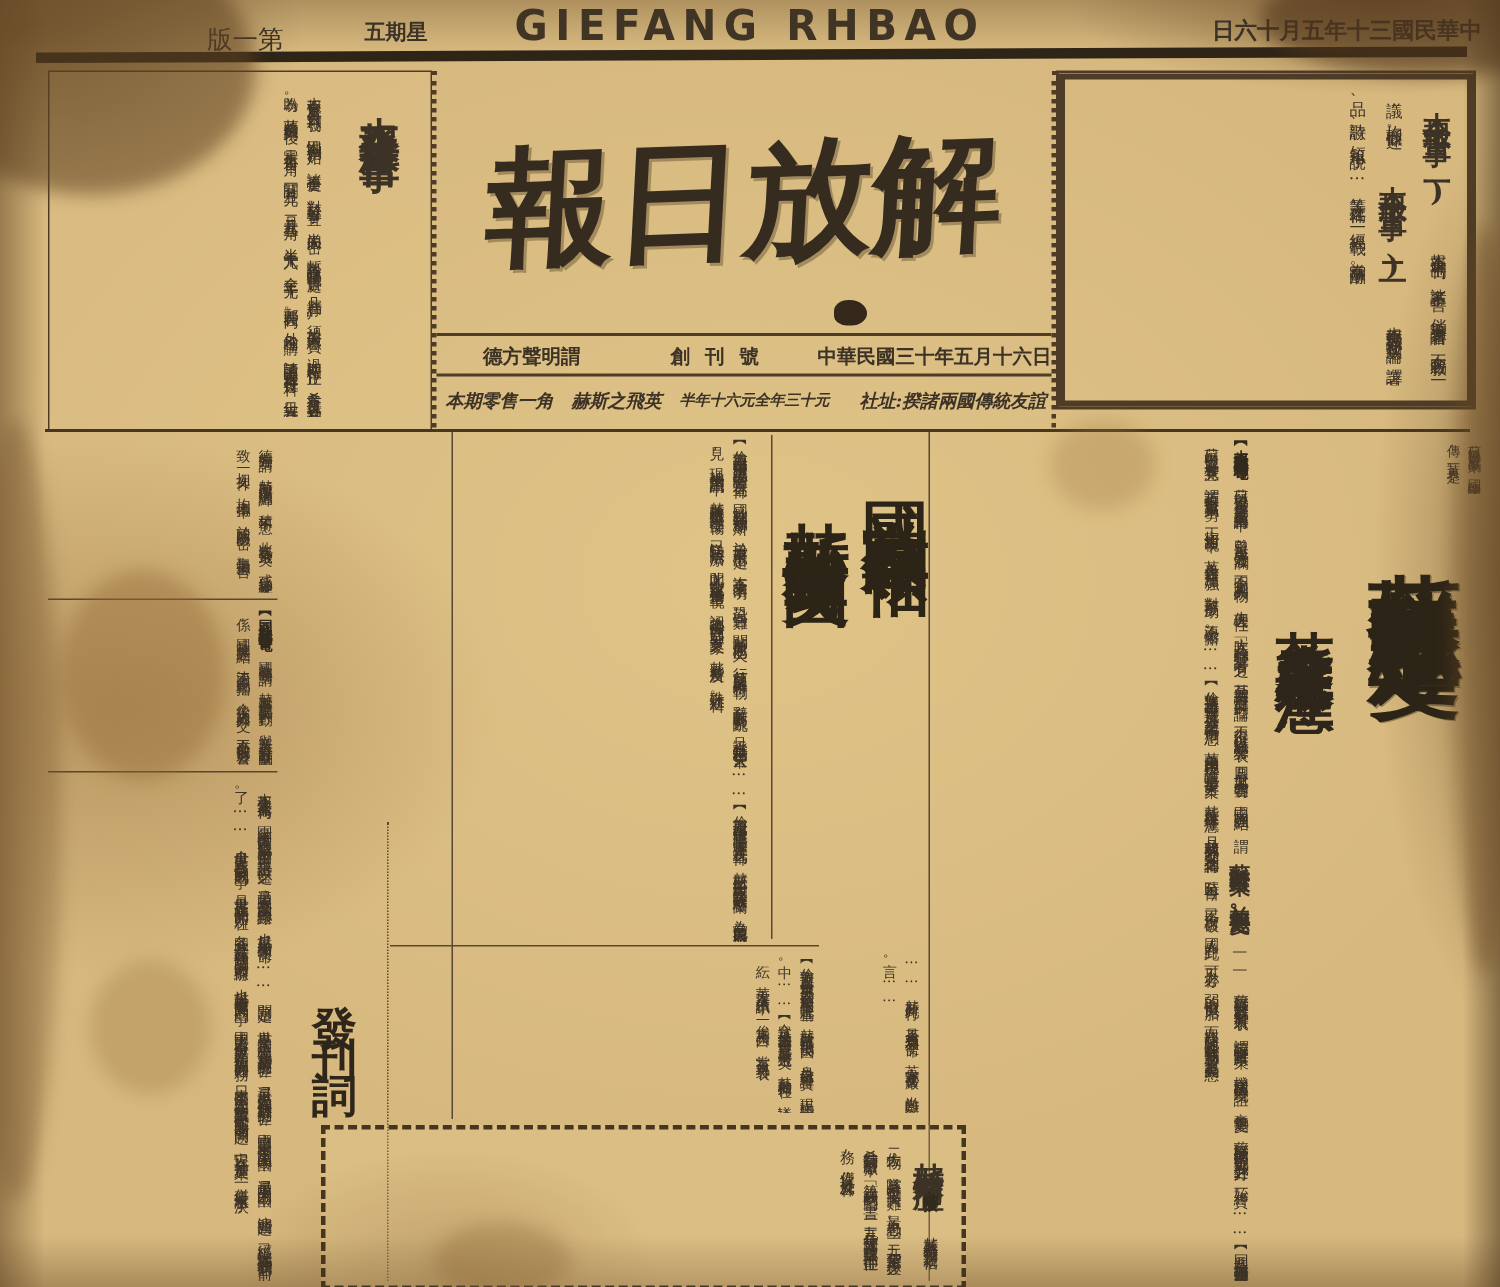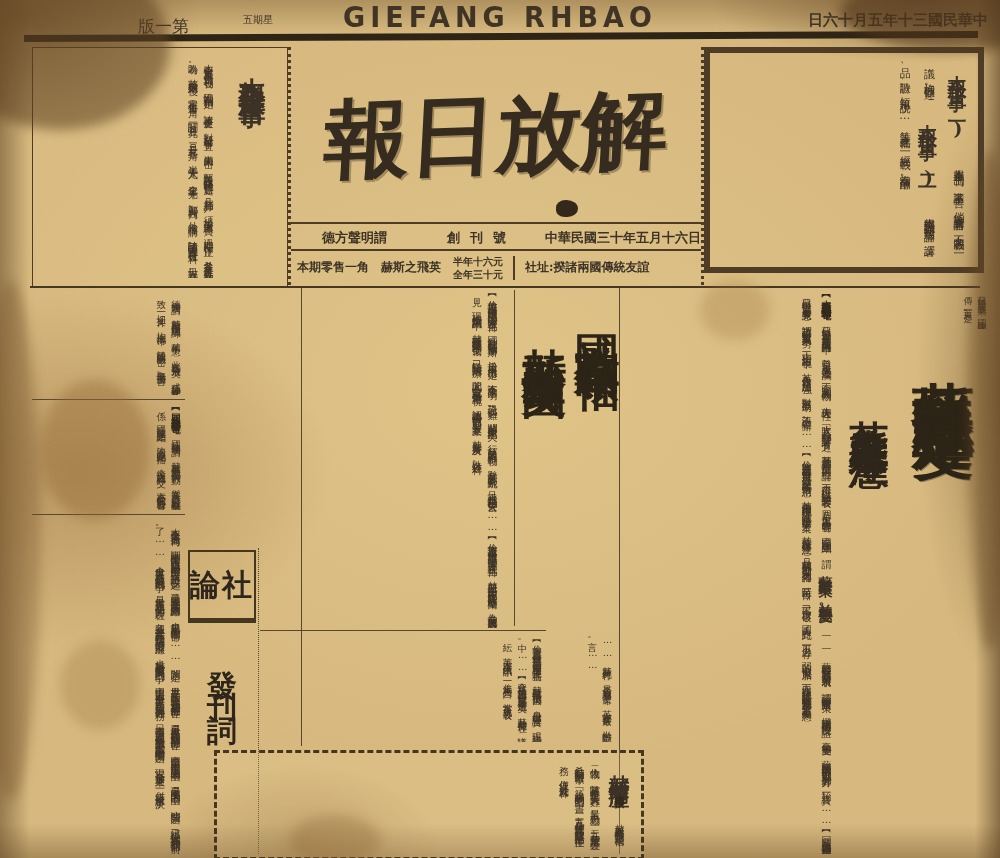--- a/index.html
+++ b/index.html
@@ -21,21 +21,21 @@
   .abs{position:absolute;}
   .v{writing-mode:vertical-rl;text-orientation:upright;overflow:hidden;
      letter-spacing:1.5px;line-height:1.55;text-align:left;}
   .rtl{direction:rtl;unicode-bidi:bidi-override;}
   .dateline{font-weight:bold;color:#332a1e;}
   .stain{pointer-events:none;filter:blur(6px);border-radius:50%;}
   .rule{background:#463723;}
 
   
   .top-edition{left:138px;top:15px;font-size:17px;}
-  .top-weekday{left:243px;top:13px;font-size:10px;font-weight:normal;}
+  .top-weekday{left:243px;top:13px;font-size:14px;font-weight:bold;}
   .masthead-latin{left:300px;top:2px;width:400px;text-align:center;
      font-family:"DejaVu Sans","Liberation Sans",sans-serif;
      font-weight:bold;font-size:27px;letter-spacing:5px;color:#403424;
      transform:scaleY(1.05);}
   .top-date{left:688px;top:11px;width:300px;font-size:15px;font-weight:bold;}
   .rule-top{left:24px;top:33px;width:954px;height:7px;background:#2e2517;transform:rotate(-.25deg);}
 
   
   .box{border:1.5px solid #4e3c26;background:rgba(232,206,142,.18);}
   .nl-box{left:32px;top:47px;width:254px;height:238px;}
@@ -45,23 +45,23 @@
      border-left:3px dotted #4e3c26;border-right:3px dotted #4e3c26;}
   .calli{left:0;top:8px;width:410px;height:158px;text-align:center;
      font-size:86px;font-weight:bold;color:#352b1e;line-height:158px;
      transform:rotate(-2deg) skewX(-5deg);
      text-shadow:2px 2px 0 rgba(60,45,25,.35);}
   .info-row{left:0;top:175px;width:410px;height:27px;border-top:2px solid #4e3c26;
      display:flex;align-items:center;font-size:13px;font-weight:bold;}
   .info-row .cell{flex:1;text-align:center;white-space:nowrap;}
   .issue-label{letter-spacing:10px;}
   .price-row{left:0;top:202px;width:410px;height:33px;border-top:2px solid #4e3c26;
-     display:flex;align-items:center;font-size:12px;font-weight:bold;}
+     display:flex;align-items:center;font-size:12px;font-weight:bold;font-style:italic;}
   .price-row .cell{text-align:center;white-space:nowrap;padding:0 6px;}
-  .stack{display:flex;flex-direction:column;font-size:10px;line-height:1.3;}
+  .stack{display:flex;flex-direction:row;font-size:10px;line-height:1.3;}
   .vdiv{width:2px;height:24px;background:#4e3c26;margin:0 4px;}
   .nr-box{left:704px;top:47px;width:276px;height:222px;border:2px solid #4e3c26;
      box-shadow:inset 0 0 0 3px rgba(232,206,142,.0), inset 0 0 0 4px #4e3c26;}
   .nr-flow{right:10px;top:10px;width:252px;height:198px;font-size:11px;}
   .nr-title{font-size:19px;font-weight:bold;letter-spacing:6px;margin:0 6px;}
 
   
   .hrule-main{left:30px;top:286px;width:950px;height:2px;}
   .vr{width:1px;background:#584731;}
   .hr{height:1px;background:#584731;}
@@ -166,23 +166,20 @@
   <div class="abs v hess-b1">【倫敦十二日路透電】德國官方頃宣佈:國社黨副領袖赫斯,於十日乘機出走,迄今下落不明,恐已遇難。聞赫斯患病已久,行前曾留函希特勒,辭意頗為紊亂,足證其精神已失常云。……【倫敦十三日路透電】英國官方正式宣佈:赫斯已於十日夜間降落蘇格蘭,為當地農民所發見,現被拘留訊問中。赫斯墜機時足部受傷,已送醫院治療。此間人士對此事極為重視,認為德國內部已呈分裂之象,其影響所及,殊難逆料。</div>
   <div class="abs v hess-b2">【倫敦十三日合眾電】邱吉爾首相在下院宣稱:赫斯確已飛抵英國,身份已經證實,現正訊問中。……【合眾社倫敦十四日電】赫斯之飛英,其動機何在,議論紛紜,英方正深入偵訊中,一俟真相大白,當有正式發表。</div>
   <div class="abs v hess-b3">……赫斯此行,是否負有和平使命,英方守祕甚嚴,尚難斷言。……</div>
 
   <div class="abs v berlin-top">德方聲明謂:赫斯因傷病纏綿,積年不愈,此次隻身飛英,或係神經失常所致,一切文件,均未攜帶,於國防機密,毫無損害云。</div>
   <div class="abs v berlin-note">
     <span class="dateline">【同盟社柏林十三日電】</span>
     <span>國社黨聲明謂:赫斯事件純屬個人行動,與黨及政府方針毫無關係,國社黨之團結,決不因此動搖,今後之內政外交,亦不受任何影響云。</span>
   </div>
 
-  <div class="abs ed-label">
-    <span class="rtl">社論</span>
-  </div>
   <div class="abs v ed-title">發刊詞</div>
   <div class="abs v ed-body">本報之使命為何?團結全國人民戰勝日本帝國主義一語足以盡之。這是中國共產黨的總路線,也就是本報的使命。……問題是:世界是帝國主義強盜互相屠殺的世界,還是世界人民得到解放的世界?中國是日本帝國主義的中國,還是中國人的中國?這些問題,已經尖銳地擺在我們面前了。……全世界人民反帝反戰的鬥爭,是世界真正光明的所在,各國共產黨站在這一鬥爭的最前線,也鼓舞着中國人民的鬥爭。中國人民有與世界人民和衷協力的任務。日本帝國主義在四年戰爭中不能解決的中國問題,它現在參加進來,一併要求解決了。</div>
 
   <div class="abs bio-box">
     <div class="abs v bio-flow">
       <span class="bio-title">赫斯簡歷</span>
       <span class="dateline">編者按:</span>
       <span>赫斯為希特勒之親信,國社黨內第二位人物,嘗隨希特勒出入大難,最為忠勤。一九二三年慕尼黑之役,與希特勒同繫獄中,筆錄「我的奮鬥」一書。一九三三年被任為國社黨政治部主任,總攬黨務,位僅次於戈林云。</span>
     </div>
   </div>

